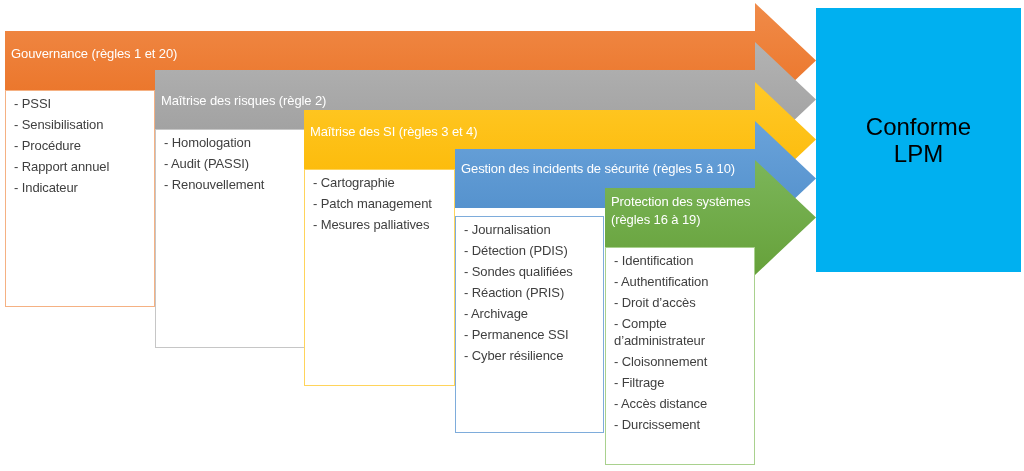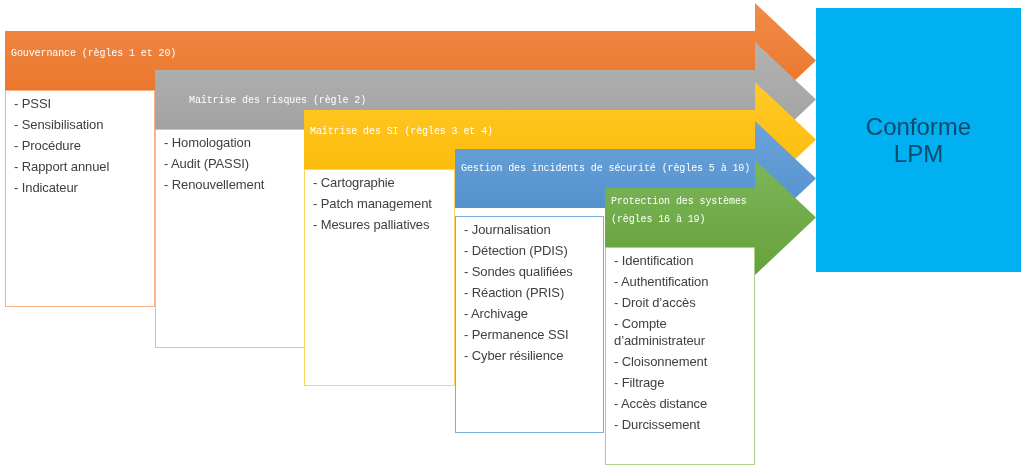--- a/index.html
+++ b/index.html
@@ -11,25 +11,25 @@
   .arrow{
     position:absolute;height:115px;
     clip-path:polygon(0 28px,calc(100% - 61px) 28px,calc(100% - 61px) 0px,100% 57.5px,calc(100% - 61px) 115px,calc(100% - 61px) 87px,0 87px);
   }
   .g0 .arrow{left:5px;top:3px;width:811px;}
   .g1 .arrow{left:155px;top:42px;width:661px;}
   .g2 .arrow{left:304px;top:82px;width:512px;}
   .g3 .arrow{left:455px;top:121px;width:361px;}
   .g4 .arrow{left:605px;top:160px;width:211px;}
   .banner-label{
-    position:absolute;color:#fff;font-size:10px;line-height:20px;
-    white-space:nowrap;letter-spacing:-0.1px;font-family:Liberation Mono, monospace;
+    position:absolute;color:#fff;font-size:13px;line-height:20px;
+    white-space:nowrap;letter-spacing:-0.1px;
   }
   .g0 .banner-label{left:11px;top:44px;}
-  .g1 .banner-label{left:161px;top:91px;margin-left:28px;}
+  .g1 .banner-label{left:161px;top:91px;}
   .g2 .banner-label{left:310px;top:122px;}
   .g3 .banner-label{left:461px;top:159px;}
   .g4 .banner-label{left:611px;top:193px;width:148px;white-space:pre-line;line-height:18px;}
   .list-box{
     position:absolute;background:#fff;border:1px solid #ccc;box-sizing:border-box;
     padding:2px 2px 2px 8px;
   }
   .g0 .list-box{left:5px;top:90px;width:150px;height:217px;}
   .g1 .list-box{left:155px;top:129px;width:151px;height:219px;}
   .g2 .list-box{left:304px;top:169px;width:151px;height:217px;}
@@ -117,17 +117,17 @@
           <div class="list-item">- Compte d’administrateur</div>
           <div class="list-item">- Cloisonnement</div>
           <div class="list-item">- Filtrage</div>
           <div class="list-item">- Accès distance</div>
           <div class="list-item">- Durcissement</div>
         </div>
     </div>
   </div>
 
   <div class="conforme" style="background: rgb(0, 176, 240);">
-    <div class="conforme-label" style="color: #0c4a6e;">Conforme
+    <div class="conforme-label" style="color: #000000;">Conforme
 LPM</div>
   </div>
 
 </div>
 
 </body></html>

